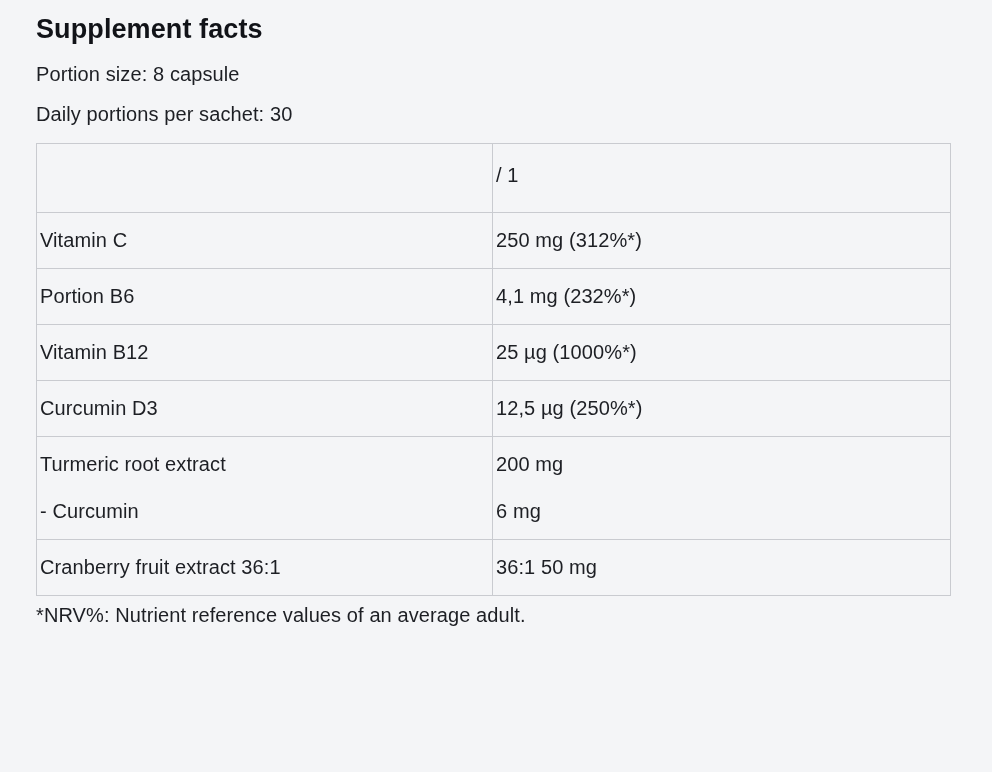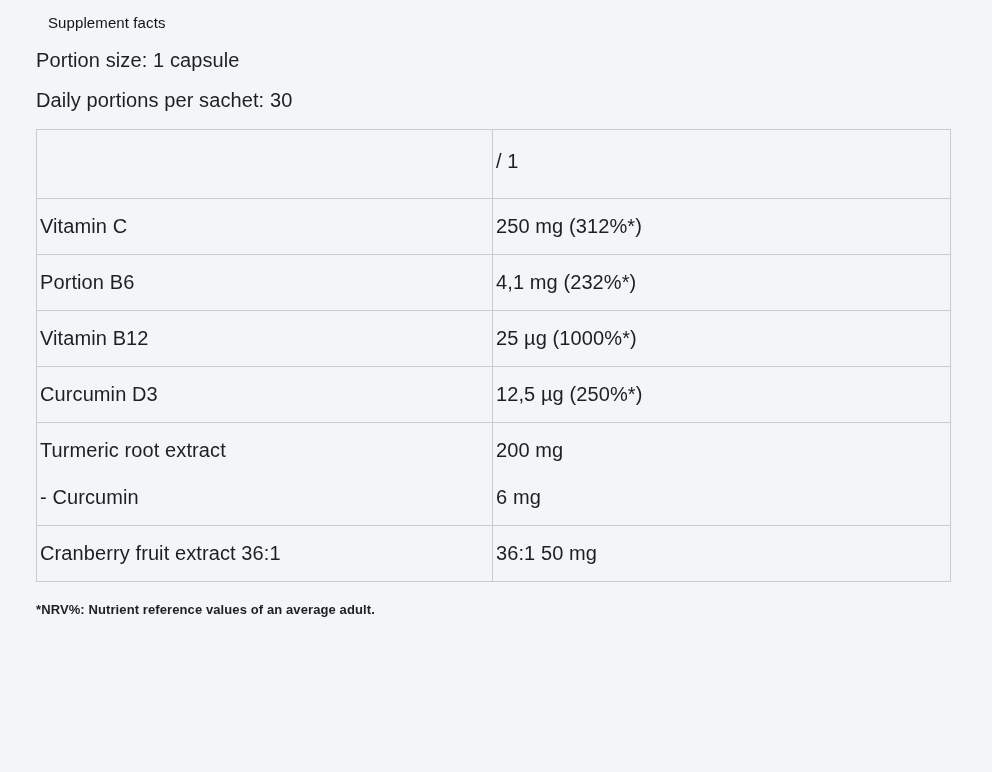--- a/index.html
+++ b/index.html
@@ -14,24 +14,24 @@
     color: #1a1a1a;
     overflow: hidden;
   }
   .page {
     padding: 14px 36px 0 36px;
     box-sizing: border-box;
     width: 992px;
     height: 772px;
   }
   .heading {
-    font-size: 15px;
-    font-weight: normal;
+    font-size: 27px;
+    font-weight: bold;
     letter-spacing: 0.1px;
-    margin: 0 0 18px 12px;
+    margin: 0 0 18px 0;
     color: #111318;
   }
   .sub-line {
     font-size: 20px;
     font-weight: 400;
     margin: 0 0 17px 0;
     color: #1d1f24;
     letter-spacing: 0.1px;
   }
   .facts-table {
@@ -57,35 +57,35 @@
   }
   .col-name { width: 452px; }
   .col-value { width: 454px; }
   .hdr-value {
     font-size: 20px;
     color: #1d1f24;
   }
   .multi-line div { margin: 0; }
   .multi-line div + div { margin-top: 18px; }
   .footnote {
-    font-size: 13px;
-    font-weight: 700;
+    font-size: 20px;
+    font-weight: 400;
     color: #1d1f24;
-    margin-top: 20px;
+    margin-top: 8px;
     letter-spacing: 0.1px;
   }
 </style>
 </head>
 <body>
 
 <div class="page">
 
   <h1 class="heading">Supplement facts</h1>
 
-  <p class="sub-line">Portion size: 1 capsule</p>
+  <p class="sub-line">Portion size: 8 capsule</p>
   <p class="sub-line">Daily portions per sachet: 30</p>
 
   <table class="facts-table">
     <tbody>
       <tr class="header-row">
         <td class="col-name"></td>
         <td class="col-value hdr-value">/ 1</td>
       </tr>
 
       <tr>

